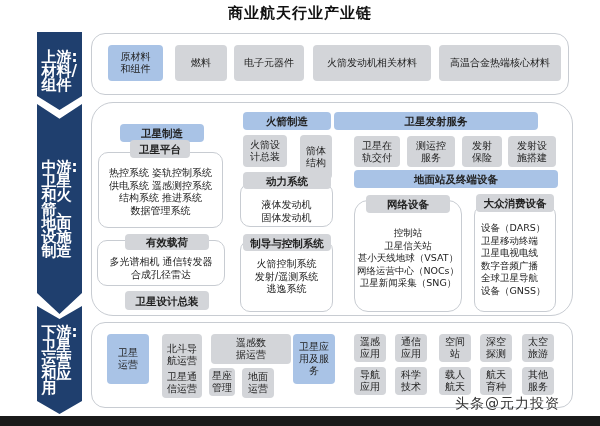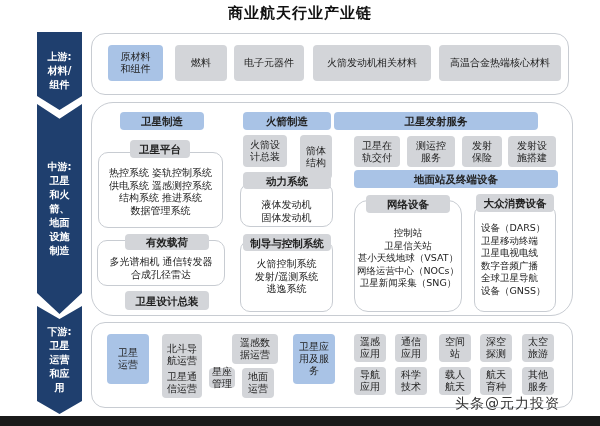--- a/index.html
+++ b/index.html
@@ -2,21 +2,21 @@
 <html><head>
 <meta charset="utf-8">
 <style>
   * { box-sizing: border-box; margin: 0; padding: 0; }
   html, body { width: 600px; height: 426px; background: #ffffff; overflow: hidden; }
   body { position: relative; font-family: "DejaVu Sans", "Liberation Sans", sans-serif; color: #222; }
   .abs { position: absolute; }
   .title { left: 0; top: 4px; width: 600px; text-align: center; font-size: 15px; font-weight: bold; color: #111; letter-spacing: 1px; }
 
   
-  .arrow { background: #1f3f6e; color: #fff; font-weight: bold; font-size: 10px; line-height: 14px; text-align: center; display: flex; align-items: center; justify-content: center; }
+  .arrow { background: #1f3f6e; color: #fff; font-weight: bold; font-size: 15px; line-height: 14px; display: flex; align-items: center; justify-content: center; }
   .arrow span { display: block; white-space: pre-line; }
 
   .frame { border: 1.2px solid #c8ccd2; border-radius: 14px; background: #fff; }
   .box { display: flex; align-items: center; justify-content: center; text-align: center; font-size: 10px; line-height: 12px; border-radius: 4px; white-space: pre-line; color: #222; }
   .blue { background: #a9c3e6; }
   .grey { background: #d3d5d9; }
   .hdr { font-weight: bold; font-size: 10.5px; }
   .sub { border: 1.2px solid #c8ccd2; border-radius: 10px; background: #fff; }
   .txt { font-size: 10px; line-height: 12.5px; text-align: center; white-space: pre-line; color: #222; }
   .bottom-bar { left: 0; top: 416px; width: 600px; height: 10px; background: #1a1a1a; }
@@ -52,21 +52,21 @@
 <div class="abs frame" style="left:91px;top:33px;width:478px;height:62px;"></div>
 <div class="abs box blue" style="left:108px;top:45px;width:55px;height:36px;">原材料
 和组件</div>
 <div class="abs box grey" style="left:175px;top:45px;width:52px;height:36px;">燃料</div>
 <div class="abs box grey" style="left:234px;top:45px;width:70px;height:36px;">电子元器件</div>
 <div class="abs box grey" style="left:313px;top:45px;width:118px;height:36px;">火箭发动机相关材料</div>
 <div class="abs box grey" style="left:439px;top:45px;width:122px;height:36px;">高温合金热端核心材料</div>
 
 <div class="abs frame" style="left:91px;top:102px;width:482px;height:214px;border-radius:22px;"></div>
 
-<div class="abs box blue hdr" style="left:120px;top:112px;width:84px;height:18px;">卫星制造</div>
+<div class="abs box blue hdr" style="left:120px;top:124px;width:84px;height:18px;">卫星制造</div>
 <div class="abs sub" style="left:98px;top:152px;width:125px;height:76px;"></div>
 <div class="abs box grey hdr" style="left:130px;top:140px;width:60px;height:18px;">卫星平台</div>
 <div class="abs txt" style="left:98px;top:167px;width:125px;">热控系统  姿轨控制系统
 供电系统  遥感测控系统
 结构系统    推进系统
 数据管理系统</div>
 
 <div class="abs sub" style="left:97px;top:240px;width:128px;height:46px;"></div>
 <div class="abs box grey hdr" style="left:125px;top:234px;width:84px;height:16px;">有效载荷</div>
 <div class="abs txt" style="left:97px;top:256px;width:128px;">多光谱相机  通信转发器
@@ -119,25 +119,25 @@
 数字音频广播
 全球卫星导航
 设备（GNSS）</div>
 
 <div class="abs frame" style="left:91px;top:322px;width:482px;height:86px;"></div>
 
 <div class="abs box blue" style="left:107px;top:334px;width:42px;height:50px;">卫星
 运营</div>
 <div class="abs box grey" style="left:162px;top:334px;width:40px;height:42px;">北斗导
 航运营</div>
-<div class="abs box grey" style="left:232px;top:334px;width:46px;height:30px;">遥感数
+<div class="abs box grey" style="left:211px;top:334px;width:80px;height:30px;">遥感数
 据运营</div>
 <div class="abs box grey" style="left:162px;top:368px;width:40px;height:30px;">卫星通
 信运营</div>
-<div class="abs box grey" style="left:209px;top:368px;width:26px;height:20px;text-align:center;">星座
+<div class="abs box grey" style="left:209px;top:368px;width:26px;height:28px;text-align:center;">星座
 管理</div>
 <div class="abs box grey" style="left:242px;top:368px;width:32px;height:30px;">地面
 运营</div>
 
 <div class="abs box blue" style="left:293px;top:334px;width:42px;height:50px;">卫星应
 用及服
 务</div>
 <div class="abs box grey" style="left:354px;top:334px;width:32px;height:28px;">遥感
 应用</div>
 <div class="abs box grey" style="left:395px;top:334px;width:32px;height:28px;">通信

